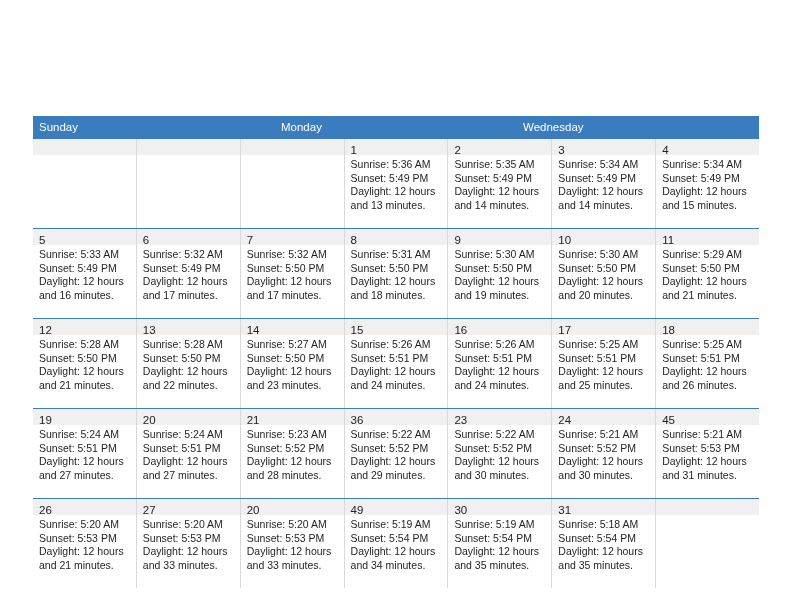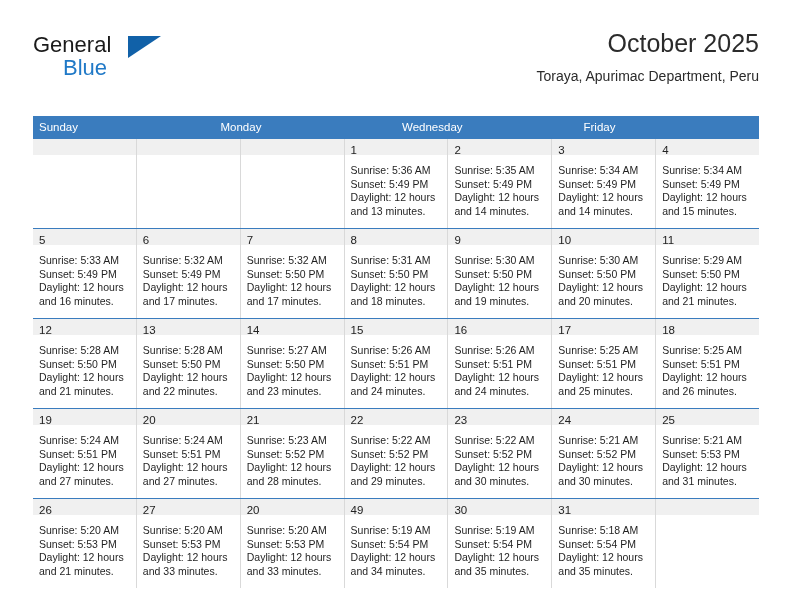--- a/index.html
+++ b/index.html
@@ -144,56 +144,41 @@
     box-sizing: border-box;
   }
   .day-num {
     font-size: 11.5px;
     color: #222222;
     line-height: 14px;
     font-family: "Liberation Sans", sans-serif;
   }
 
   .day-info {
-    padding: 9px 5px 0 6px;
+    padding: 3px 5px 0 6px;
   }
   .info-line {
     font-size: 10.5px;
     color: #1f1f1f;
     line-height: 13.5px;
     white-space: nowrap;
     font-family: "Liberation Sans", sans-serif;
   }
 </style>
 </head>
 <body>
 
 <div class="page">
 
-  <div class="top-header">
-
-    <div class="brand">
-      <span class="brand-general">General</span>
-      <span class="brand-triangle"></span>
-      <span class="brand-blue">Blue</span>
-    </div>
-
-    <div class="title-block">
-      <div class="cal-title">October 2025</div>
-      <div class="cal-subtitle">Toraya, Apurimac Department, Peru</div>
-    </div>
-
-  </div>
 
   <div class="calendar">
     <div class="weekdays" id="weekday-row">
         <div class="weekday">Sunday</div>
         <div class="weekday">Monday</div>
         <div class="weekday">Wednesday</div>
-        <div class="weekday">Friday</div>
       </div>
     <div id="weeks-container">
         <div class="week">
           <div class="day-cell empty">
             <div class="day-num-bar"><span class="day-num"></span></div>
           </div>
           <div class="day-cell empty">
             <div class="day-num-bar"><span class="day-num"></span></div>
           </div>
           <div class="day-cell empty">
@@ -388,21 +373,21 @@
           <div class="day-cell">
             <div class="day-num-bar"><span class="day-num">21</span></div>
             <div class="day-info">
               <div class="info-line">Sunrise: 5:23 AM</div>
               <div class="info-line">Sunset: 5:52 PM</div>
               <div class="info-line">Daylight: 12 hours</div>
               <div class="info-line">and 28 minutes.</div>
             </div>
           </div>
           <div class="day-cell">
-            <div class="day-num-bar"><span class="day-num">22</span></div>
+            <div class="day-num-bar"><span class="day-num">36</span></div>
             <div class="day-info">
               <div class="info-line">Sunrise: 5:22 AM</div>
               <div class="info-line">Sunset: 5:52 PM</div>
               <div class="info-line">Daylight: 12 hours</div>
               <div class="info-line">and 29 minutes.</div>
             </div>
           </div>
           <div class="day-cell">
             <div class="day-num-bar"><span class="day-num">23</span></div>
             <div class="day-info">
@@ -415,21 +400,21 @@
           <div class="day-cell">
             <div class="day-num-bar"><span class="day-num">24</span></div>
             <div class="day-info">
               <div class="info-line">Sunrise: 5:21 AM</div>
               <div class="info-line">Sunset: 5:52 PM</div>
               <div class="info-line">Daylight: 12 hours</div>
               <div class="info-line">and 30 minutes.</div>
             </div>
           </div>
           <div class="day-cell">
-            <div class="day-num-bar"><span class="day-num">25</span></div>
+            <div class="day-num-bar"><span class="day-num">45</span></div>
             <div class="day-info">
               <div class="info-line">Sunrise: 5:21 AM</div>
               <div class="info-line">Sunset: 5:53 PM</div>
               <div class="info-line">Daylight: 12 hours</div>
               <div class="info-line">and 31 minutes.</div>
             </div>
           </div>
         </div>
         <div class="week">
           <div class="day-cell">

